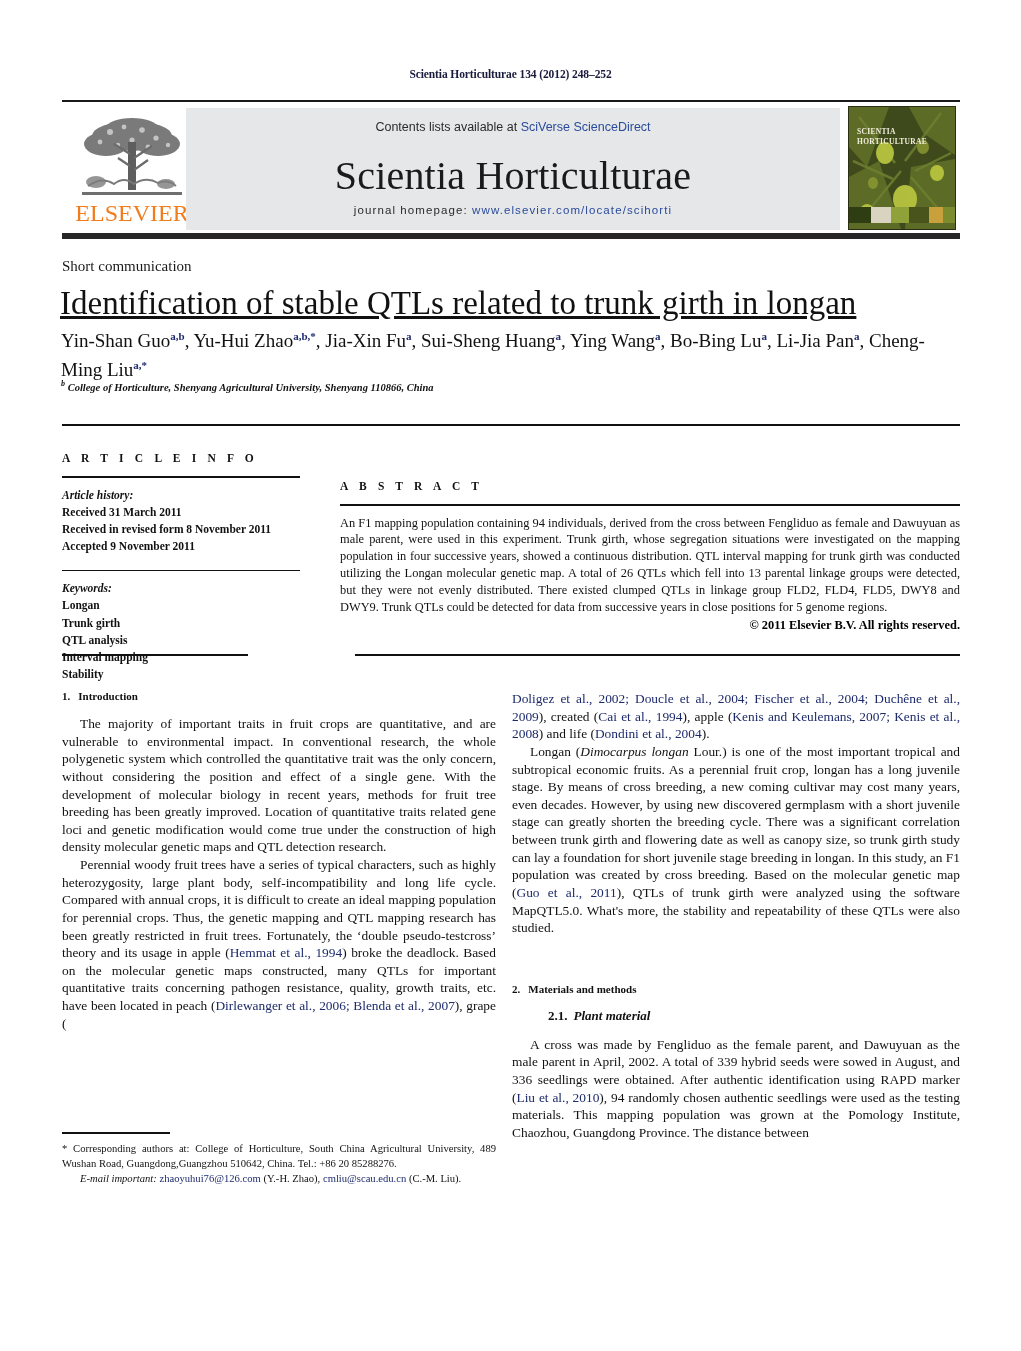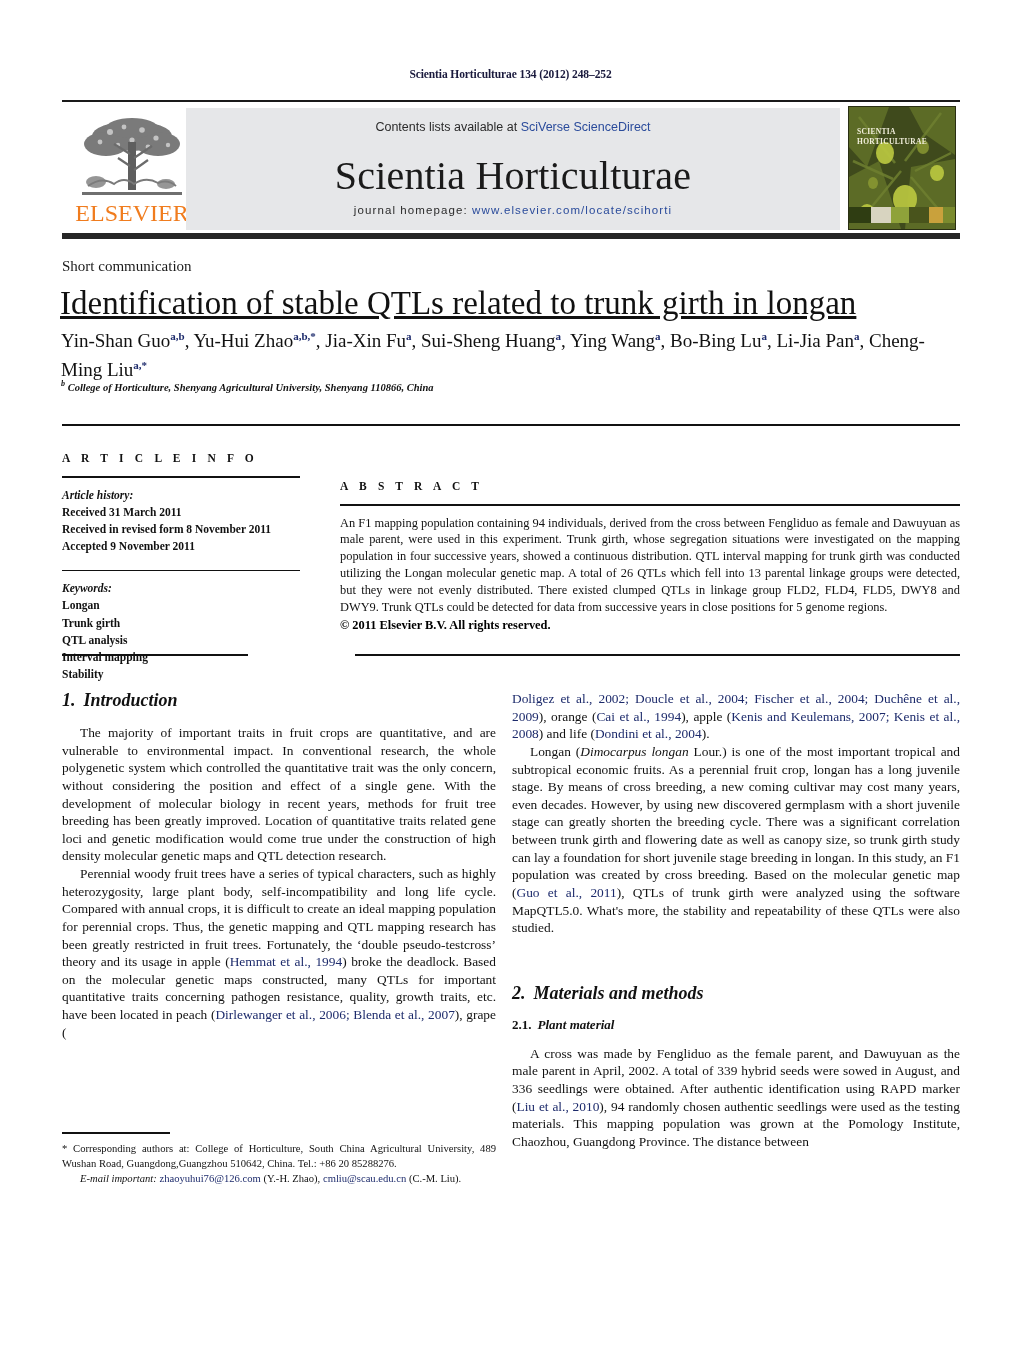--- a/index.html
+++ b/index.html
@@ -108,33 +108,33 @@
   .ainfo-rule { width:238px; height:1.5px; background:#111; margin:12px 0 9px 0; }
   .ainfo-block { font-size:11.5px; font-weight:bold; line-height:1.5; color:#111111; }
   .ainfo-block .it { font-style:italic; }
 
   
   .abs { position:absolute; left:340px; top:472px; width:620px;margin-top:8px; }
   .abs-rule { width:620px; height:1.5px; background:#111; margin:12px 0 9px 0; }
   .abs-body {
     font-size:12.4px; line-height:1.37; text-align:justify; color:#111111;
   }
-  .abs-copy { text-align:left; font-weight:bold; font-size:12.4px; margin-top:2px; }
+  .abs-copy { text-align:right; font-weight:bold; font-size:12.4px; margin-top:2px; }
 
   
   .col-rule-left { position:absolute; left:62px; top:654px; width:186px; height:1.5px; background:#111; }
   .col-rule-right { position:absolute; left:355px; top:654px; width:605px; height:1.5px; background:#111; }
 
   .colL { position:absolute; left:62px; top:690px; width:434px; }
   .colR { position:absolute; left:512px; top:690px; width:448px; }
 
-  .h2 { font-size:18px; font-weight:bold; margin:0 0 13px 0; color:#111;font-style:italic; }
+  .h2 { font-size:11px; font-weight:bold; margin:0 0 13px 0; color:#111; }
   .h2 .num { margin-right:8px; }
   .h3 { font-size:13px; font-weight:bold; font-style:italic; margin:0 0 12px 0; color:#111; }
-  .h3 .num { margin-right:6px; font-style:normal; }
+  .h3 .num { margin-right:6px; font-style:normal;margin-left:36px; }
   p.para {
     margin:0; font-size:13.4px; line-height:1.315; text-align:justify;
     text-indent:18px; color:#111111;
   }
   p.para.cont { text-indent:18px; }
   .ref { color:#1c2a6b; }
   .ital { font-style:italic; }
 
   .spacer-sec { height:46px; }
 
@@ -291,21 +291,21 @@
 
   <div class="colL">
     <div class="h2">
       <span class="num">1.</span><span>Introduction</span>
     </div>
     <p class="para">The majority of important traits in fruit crops are quantitative, and are vulnerable to environmental impact. In conventional research, the whole polygenetic system which controlled the quantitative trait was the only concern, without considering the position and effect of a single gene. With the development of molecular biology in recent years, methods for fruit tree breeding has been greatly improved. Location of quantitative traits related gene loci and genetic modification would come true under the construction of high density molecular genetic maps and QTL detection research.</p>
     <p class="para cont"><span>Perennial woody fruit trees have a series of typical characters, such as highly heterozygosity, large plant body, self-incompatibility and long life cycle. Compared with annual crops, it is difficult to create an ideal mapping population for perennial crops. Thus, the genetic mapping and QTL mapping research has been greatly restricted in fruit trees. Fortunately, the ‘double pseudo-testcross’ theory and its usage in apple (</span><span class="ref">Hemmat et al., 1994</span><span>) broke the deadlock. Based on the molecular genetic maps constructed, many QTLs for important quantitative traits concerning pathogen resistance, quality, growth traits, etc. have been located in peach (</span><span class="ref">Dirlewanger et al., 2006; Blenda et al., 2007</span><span>), grape (</span></p>
   </div>
 
   <div class="colR">
-    <p class="para" style="text-indent:0;"><span class="ref">Doligez et al., 2002; Doucle et al., 2004; Fischer et al., 2004; Duchêne et al., 2009</span><span>), orange (</span><span class="ref">Cai et al., 1994</span><span>), apple (</span><span class="ref">Kenis and Keulemans, 2007; Kenis et al., 2008</span><span>) and life (</span><span class="ref">Dondini et al., 2004</span><span>).</span></p>
+    <p class="para" style="text-indent:0;"><span class="ref">Doligez et al., 2002; Doucle et al., 2004; Fischer et al., 2004; Duchêne et al., 2009</span><span>), created (</span><span class="ref">Cai et al., 1994</span><span>), apple (</span><span class="ref">Kenis and Keulemans, 2007; Kenis et al., 2008</span><span>) and life (</span><span class="ref">Dondini et al., 2004</span><span>).</span></p>
 
     <p class="para"><span>Longan (</span><span class="ital">Dimocarpus longan</span><span> Lour.) is one of the most important tropical and subtropical economic fruits. As a perennial fruit crop, longan has a long juvenile stage. By means of cross breeding, a new coming cultivar may cost many years, even decades. However, by using new discovered germplasm with a short juvenile stage can greatly shorten the breeding cycle. There was a significant correlation between trunk girth and flowering date as well as canopy size, so trunk girth study can lay a foundation for short juvenile stage breeding in longan. In this study, an F1 population was created by cross breeding. Based on the molecular genetic map (</span><span class="ref">Guo et al., 2011</span><span>), QTLs of trunk girth were analyzed using the software MapQTL5.0. What's more, the stability and repeatability of these QTLs were also studied.</span></p>
 
     <div class="spacer-sec"></div>
 
     <div class="h2">
       <span class="num">2.</span><span>Materials and methods</span>
     </div>
 
     <div class="h3">

